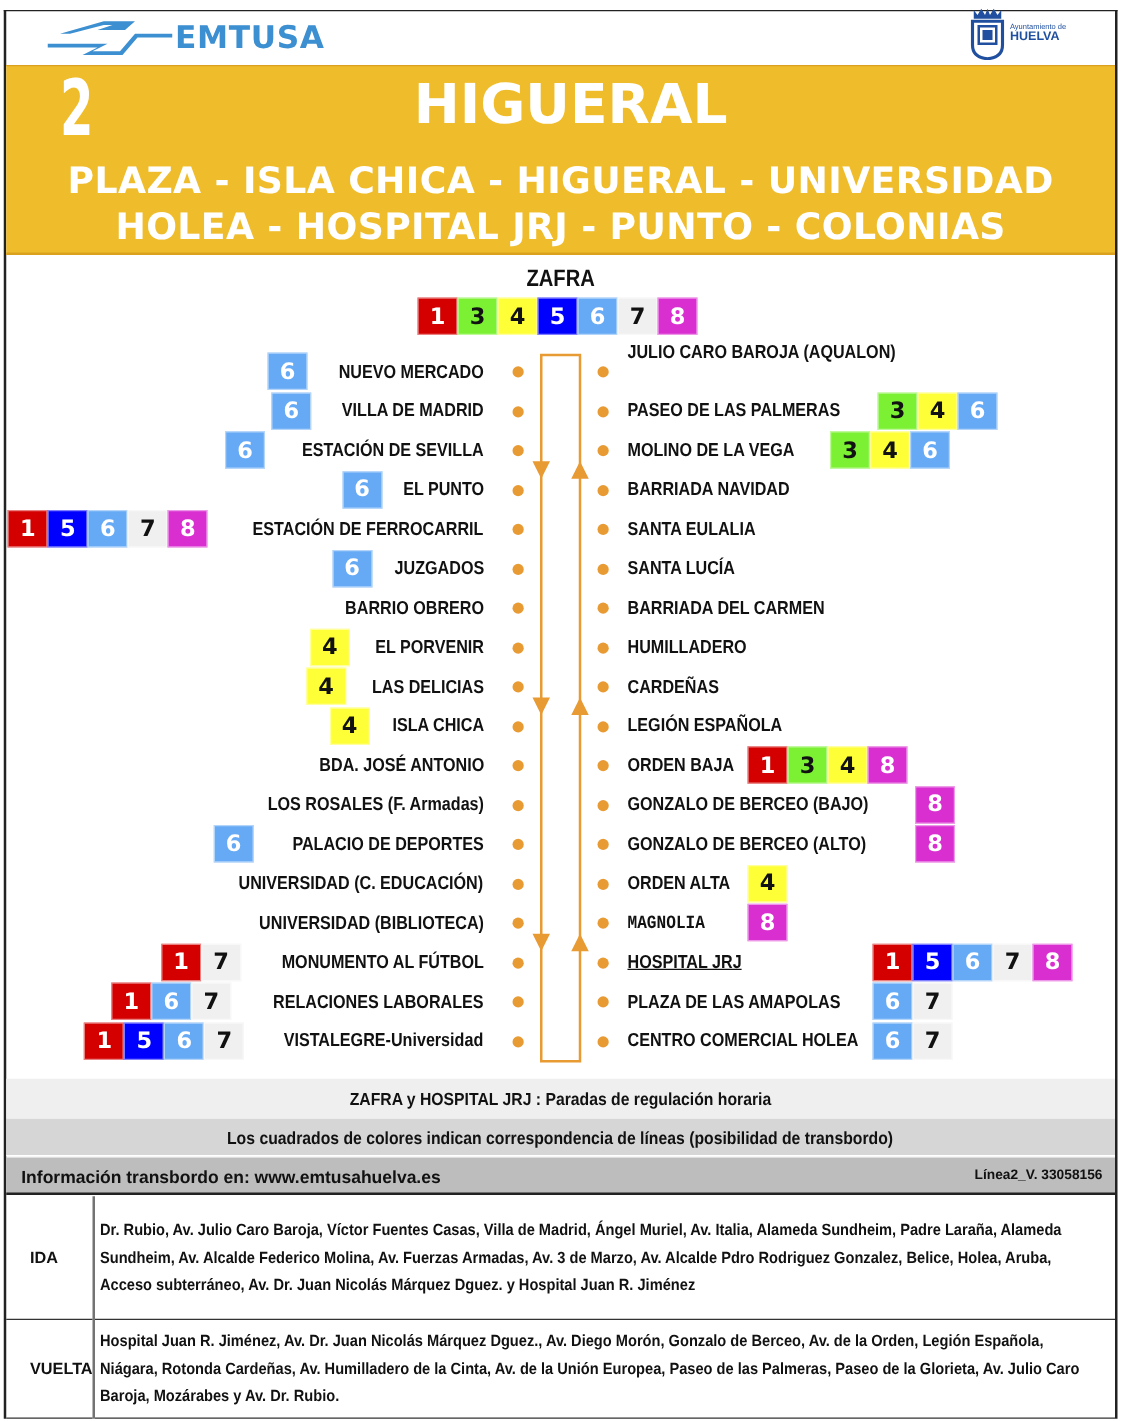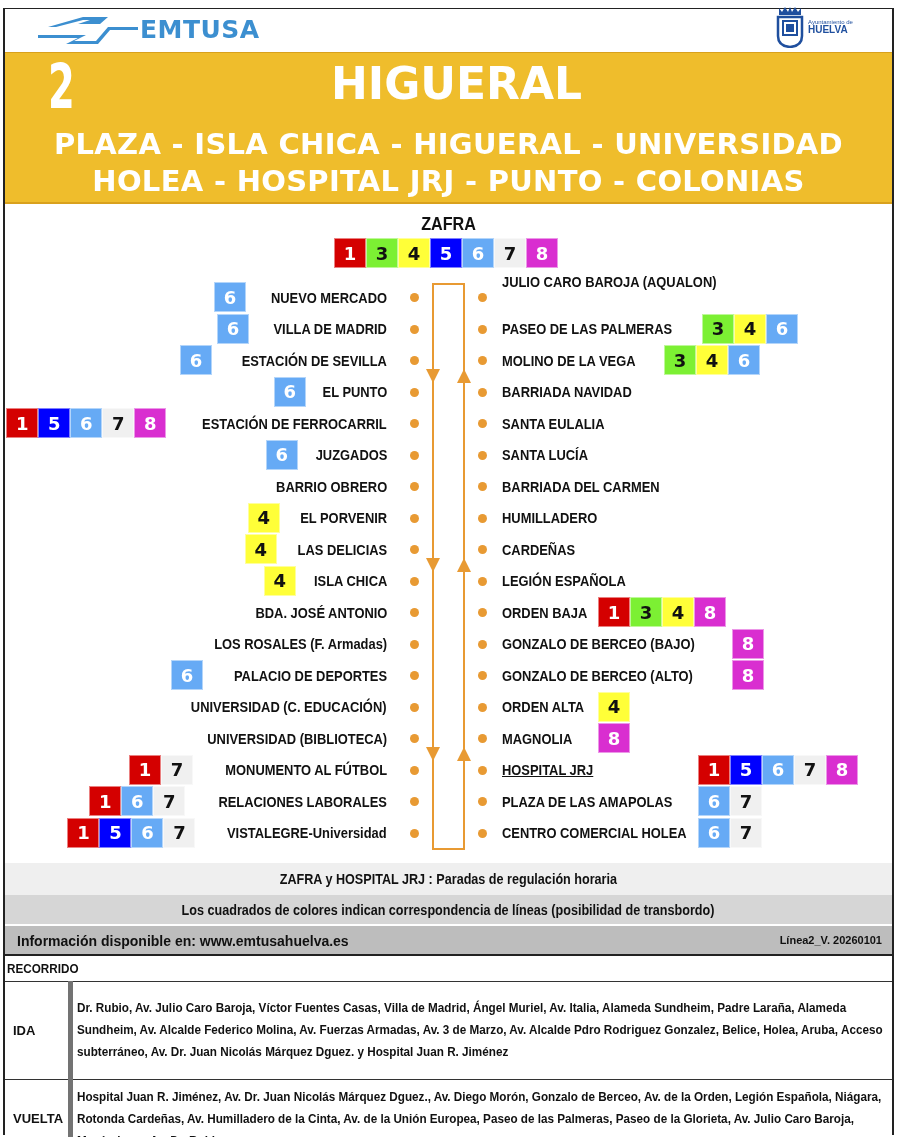--- a/index.html
+++ b/index.html
@@ -57,21 +57,21 @@
   .note1 { position: absolute; left: 5px; top: 863px; width: 887px; height: 32px; background: #efefef; display: flex; align-items: center; justify-content: center; font-weight: bold; font-size: 14px; }
   .note2 { position: absolute; left: 5px; top: 895px; width: 887px; height: 30px; background: #d6d6d6; display: flex; align-items: center; justify-content: center; font-weight: bold; font-size: 14px; border-bottom: 1px solid #fff; }
   .info { position: absolute; left: 5px; top: 926px; width: 887px; height: 30px; background: #bdbdbd; border-bottom: 2px solid #222; }
   .info-left { position: absolute; left: 12px; top: 7px; font-weight: bold; font-size: 14px; }
   .info-right { position: absolute; right: 10px; top: 8px; font-weight: bold; font-size: 11px; }
   .note-text { transform: scaleX(0.9); white-space: nowrap; }
 
   .route-table { position: absolute; left: 5px; top: 957px; width: 887px; border-collapse: collapse; }
   .route-table td { border-bottom: 1px solid #333; font-weight: bold; font-size: 13px; vertical-align: middle; }
   .rt-head td { height: 24px; padding-left: 2px; }
-  .rt-label { width: 65px; border-right: 5px solid #737373; padding-left: 8px; }
+  .rt-label { width: 65px; border-right: 2px solid #737373; padding-left: 19px; }
   .rt-text { padding: 6px 8px 6px 4px; line-height: 22px; }
   .rt-text span, .rt-head span { display: inline-block; transform: scaleX(0.9); transform-origin: left center; }
 </style>
 </head>
 <body>
 
 <div class="frame"></div>
 
 <div class="topbar">
   <div class="logo">
@@ -320,21 +320,21 @@
       <span class="badge b8">8</span>
     </div>
     <div class="dot" style="left: 478px; top: 702.5px;"></div>
     <div class="row row-right" style="top: 691.5px;">
       <span class="stop-label">ORDEN ALTA</span>
     </div>
     <div class="badges-right" style="left: 598px; top: 691.5px;">
       <span class="badge b4">4</span>
     </div>
     <div class="dot" style="left: 478px; top: 734px;"></div>
-    <div class="row row-right" style="top: 723px;">
+    <div class="row row-right" style="top: 723px; font-family: Liberation Mono, monospace;">
       <span class="stop-label">MAGNOLIA</span>
     </div>
     <div class="badges-right" style="left: 598px; top: 723px;">
       <span class="badge b8">8</span>
     </div>
     <div class="dot" style="left: 478px; top: 765.5px;"></div>
     <div class="row row-right" style="top: 754.5px;">
       <span class="stop-label underline">HOSPITAL JRJ</span>
     </div>
     <div class="badges-right" style="left: 698px; top: 754.5px;">
@@ -362,29 +362,26 @@
     </div>
   </div>
 
 <div class="note1">
   <span class="note-text">ZAFRA y HOSPITAL JRJ : Paradas de regulación horaria</span>
 </div>
 <div class="note2">
   <span class="note-text">Los cuadrados de colores indican correspondencia de líneas (posibilidad de transbordo)</span>
 </div>
 <div class="info">
-  <span class="info-left">Información disponible en: www.emtusahuelva.es</span>
-  <span class="info-right">Línea2_V. 20260101</span>
+  <span class="info-left">Información transbordo en: www.emtusahuelva.es</span>
+  <span class="info-right">Línea2_V. 33058156</span>
 </div>
 
 <table class="route-table">
   <tbody>
-      <tr class="rt-head">
-    <td colspan="2"><span>RECORRIDO</span></td>
-  </tr>
   <tr style="height:98px;">
     <td class="rt-label"><span>IDA</span></td>
     <td class="rt-text">
           <span style="display:block;width:111%;">Dr. Rubio, Av. Julio Caro Baroja, Víctor Fuentes Casas, Villa de Madrid, Ángel Muriel, Av. Italia, Alameda Sundheim, Padre Laraña, Alameda Sundheim, Av. Alcalde Federico Molina, Av. Fuerzas Armadas, Av. 3 de Marzo, Av. Alcalde Pdro Rodriguez Gonzalez, Belice, Holea, Aruba, Acceso subterráneo, Av. Dr. Juan Nicolás Márquez Dguez. y Hospital Juan R. Jiménez</span>
         </td>
   </tr>
   <tr style="height:76px;">
     <td class="rt-label"><span>VUELTA</span></td>
     <td class="rt-text">
           <span style="display:block;width:111%;">Hospital Juan R. Jiménez, Av. Dr. Juan Nicolás Márquez Dguez., Av. Diego Morón, Gonzalo de Berceo, Av. de la Orden, Legión Española, Niágara, Rotonda Cardeñas, Av. Humilladero de la Cinta,  Av. de la Unión Europea, Paseo de las Palmeras, Paseo de la Glorieta, Av. Julio Caro Baroja, Mozárabes y Av. Dr. Rubio.</span>

